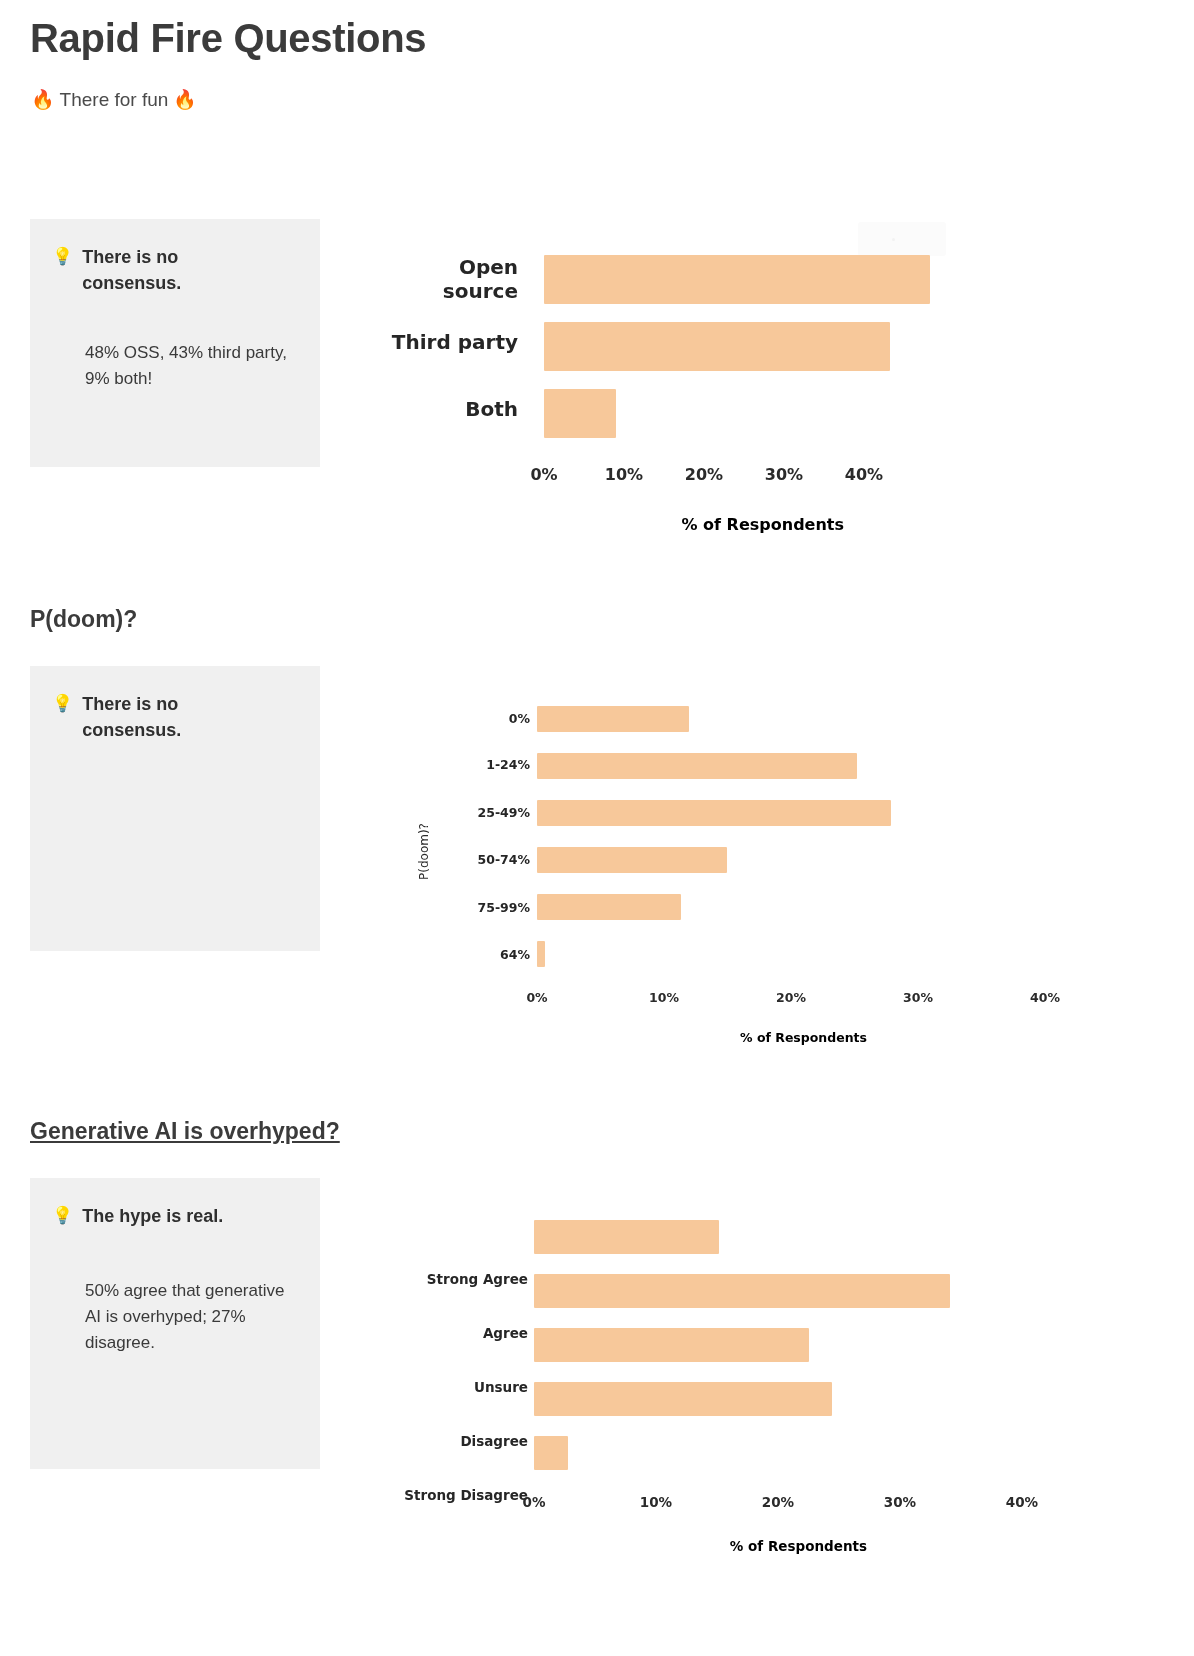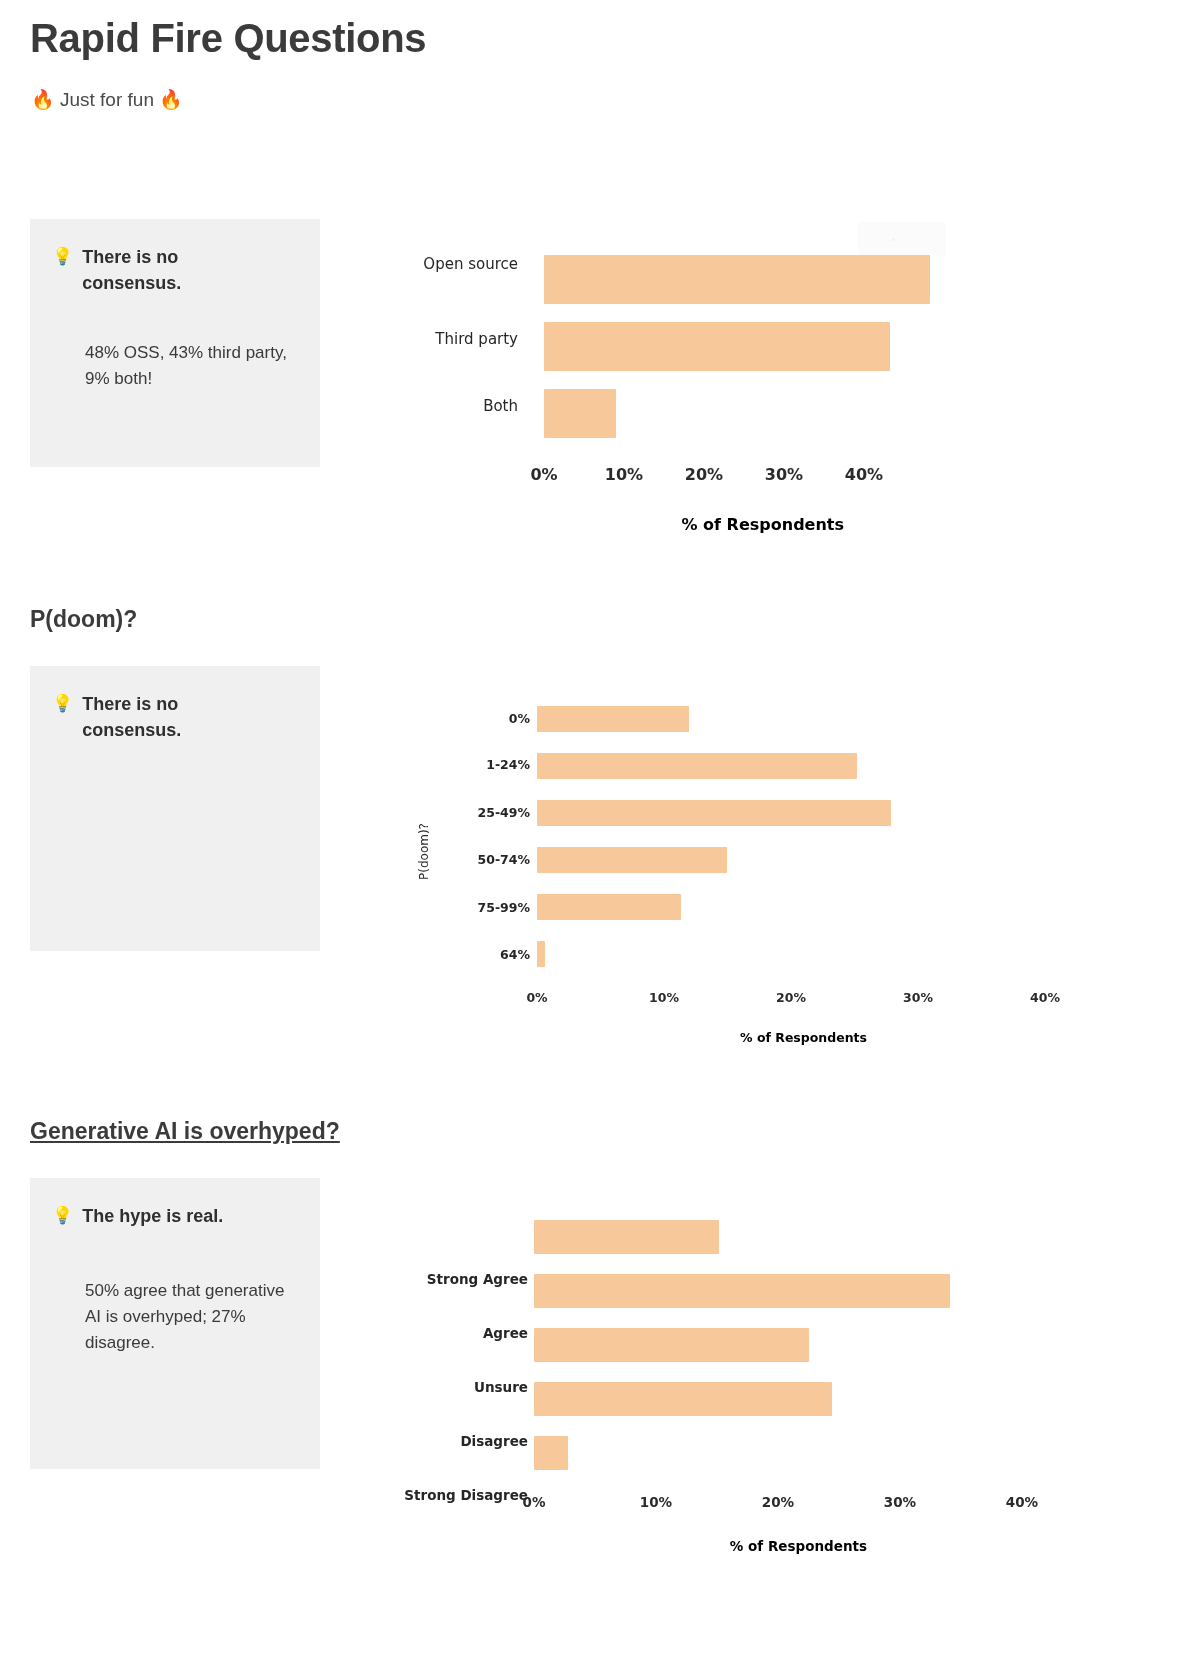--- a/index.html
+++ b/index.html
@@ -134,21 +134,21 @@
     position: absolute;
     color: #2b2b2b;
     font-family: "DejaVu Sans", sans-serif;
     transform: rotate(-90deg);
     transform-origin: left top;
     white-space: nowrap;
   }
 
   
   #chart1 { left: 380px; top: 222px; width: 600px; height: 330px; }
-  #chart1 .bar-label { font-size: 15px; font-weight: 400; }
+  #chart1 .bar-label { font-size: 20px; font-weight: 700; }
   #chart1 .tick { font-size: 16px; }
   #chart1 .axis-title { font-size: 16px; font-weight: 700; }
 
   
   #chart2 { left: 395px; top: 690px; width: 680px; height: 370px; }
   #chart2 .bar-label { font-size: 12.5px; font-weight: 700; }
   #chart2 .tick { font-size: 12.5px; }
   #chart2 .axis-title { font-size: 12.5px; font-weight: 700; }
   #chart2 .y-axis-title { font-size: 12px; }
 
@@ -173,21 +173,21 @@
 </style>
 </head>
 <body>
 
 <div class="page">
 
   <div class="deck-title">Rapid Fire Questions</div>
 
   <div class="deck-subtitle">
     <span class="emoji">🔥</span>
-    <span>Just for fun</span>
+    <span>There for fun</span>
     <span class="emoji">🔥</span>
   </div>
 
 
   <div id="callout1" class="callout">
     <div class="callout-head">
       <span class="bulb-icon">💡</span>
       <span class="callout-headline">There is no consensus.</span>
     </div>
     <div class="callout-body">48% OSS, 43% third party, 9% both!</div>

